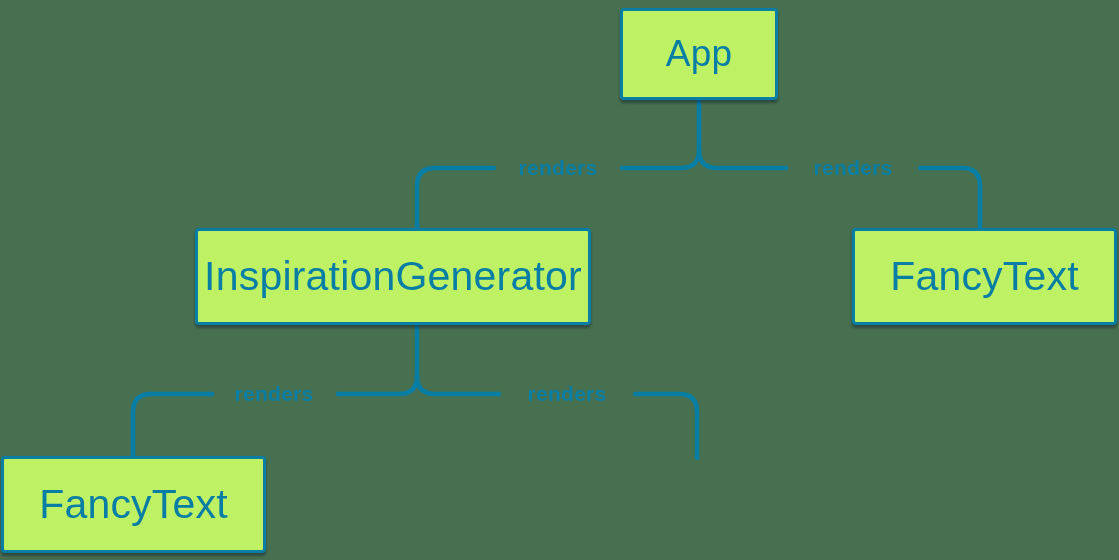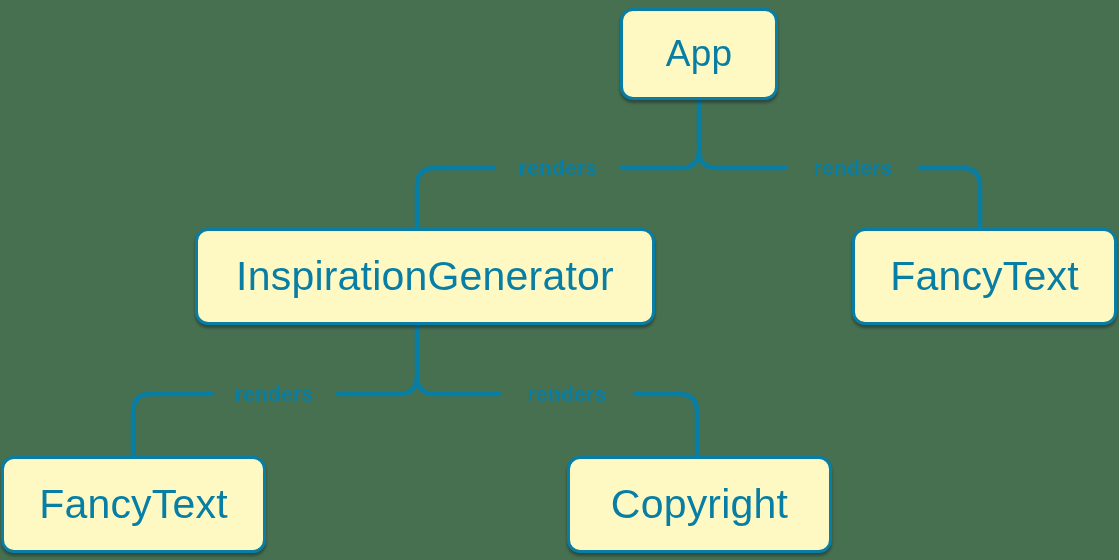--- a/index.html
+++ b/index.html
@@ -24,37 +24,37 @@
   }
   .edges-svg path {
     fill: none;
     stroke: #087ea4;
     stroke-width: 4.5;
     stroke-linecap: round;
   }
   .node {
     position: absolute;
     box-sizing: border-box;
-    background: #fef9c3;
+    background: #bef264;
     border: 3.5px solid #087ea4;
-    border-radius: 13px;
+    border-radius: 4px;
     box-shadow: 0 3px 3px rgba(0, 0, 30, 0.35);
     display: flex;
     align-items: center;
     justify-content: center;
     color: #087ea4;
     font-weight: 500;
     letter-spacing: 0.2px;
   }
   .node-app {
     left: 620px; top: 8px; width: 158px; height: 92px;
     font-size: 37px;
   }
   .node-ig {
-    left: 195px; top: 228px; width: 460px; height: 97px;
+    left: 195px; top: 228px; width: 396px; height: 97px;
     font-size: 41px;
   }
   .node-ft-right {
     left: 852px; top: 228px; width: 265px; height: 97px;
     font-size: 41px;
   }
   .node-ft-left {
     left: 1px; top: 456px; width: 265px; height: 97px;
     font-size: 41px;
   }
@@ -101,21 +101,20 @@
   </svg>
 
   <div class="node node-app">App</div>
 
   <div class="node node-ig">InspirationGenerator</div>
 
   <div class="node node-ft-right">FancyText</div>
 
   <div class="node node-ft-left">FancyText</div>
 
-  <div class="node node-copyright">Copyright</div>
 
   <span class="edge-label edge-label-1">renders</span>
 
   <span class="edge-label edge-label-2">renders</span>
 
   <span class="edge-label edge-label-3">renders</span>
 
   <span class="edge-label edge-label-4">renders</span>
 
 </div>

